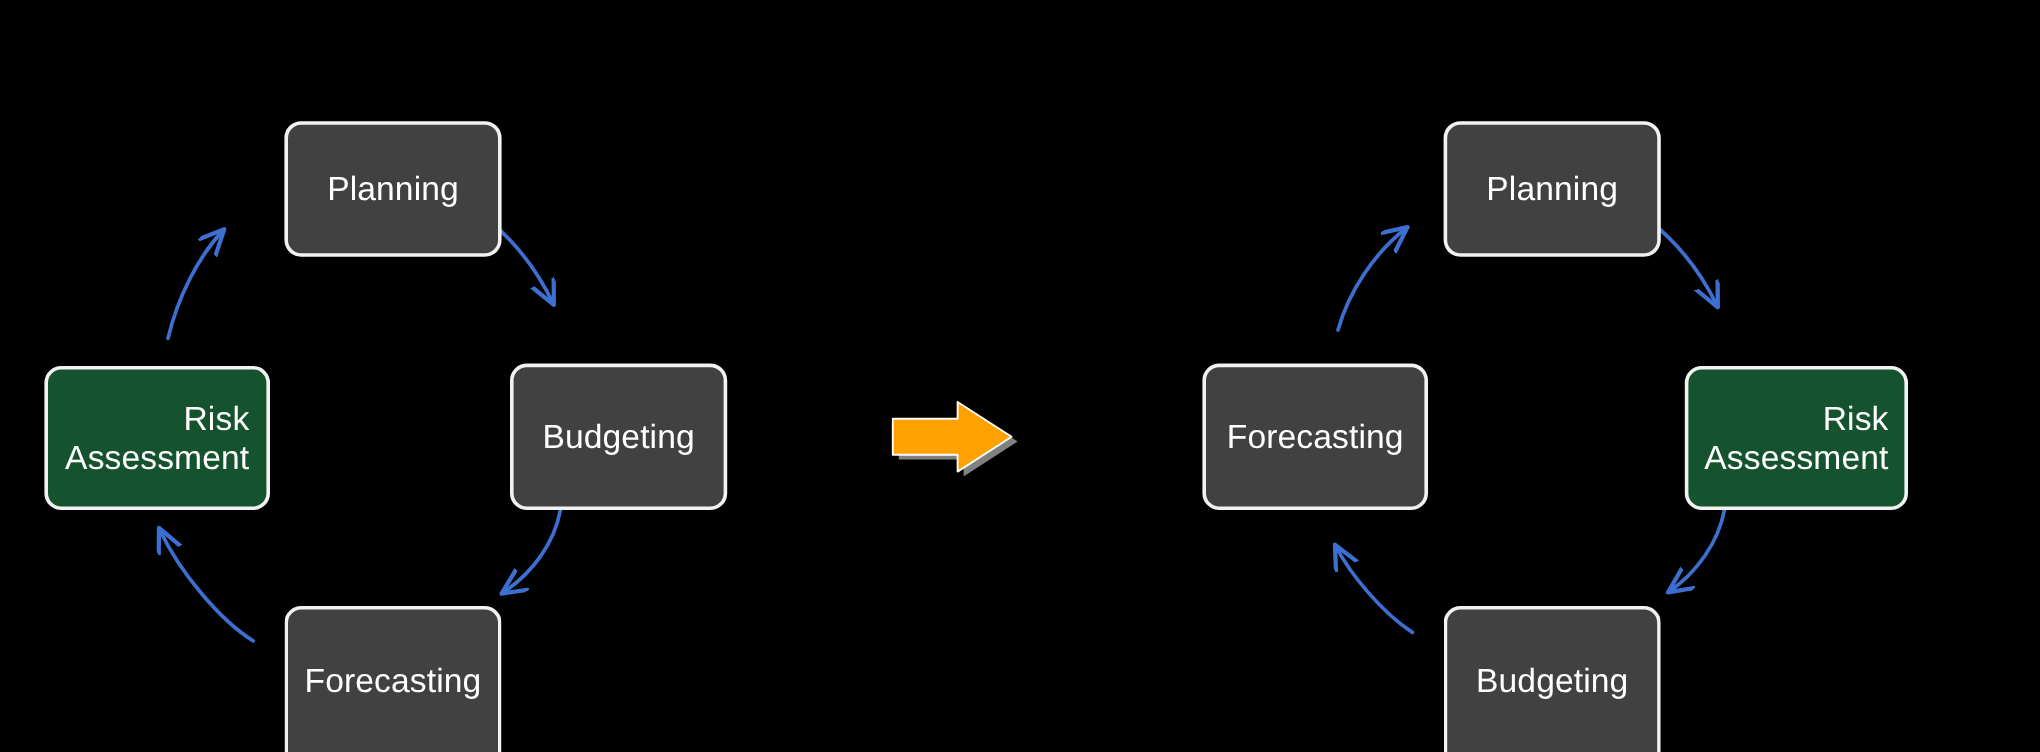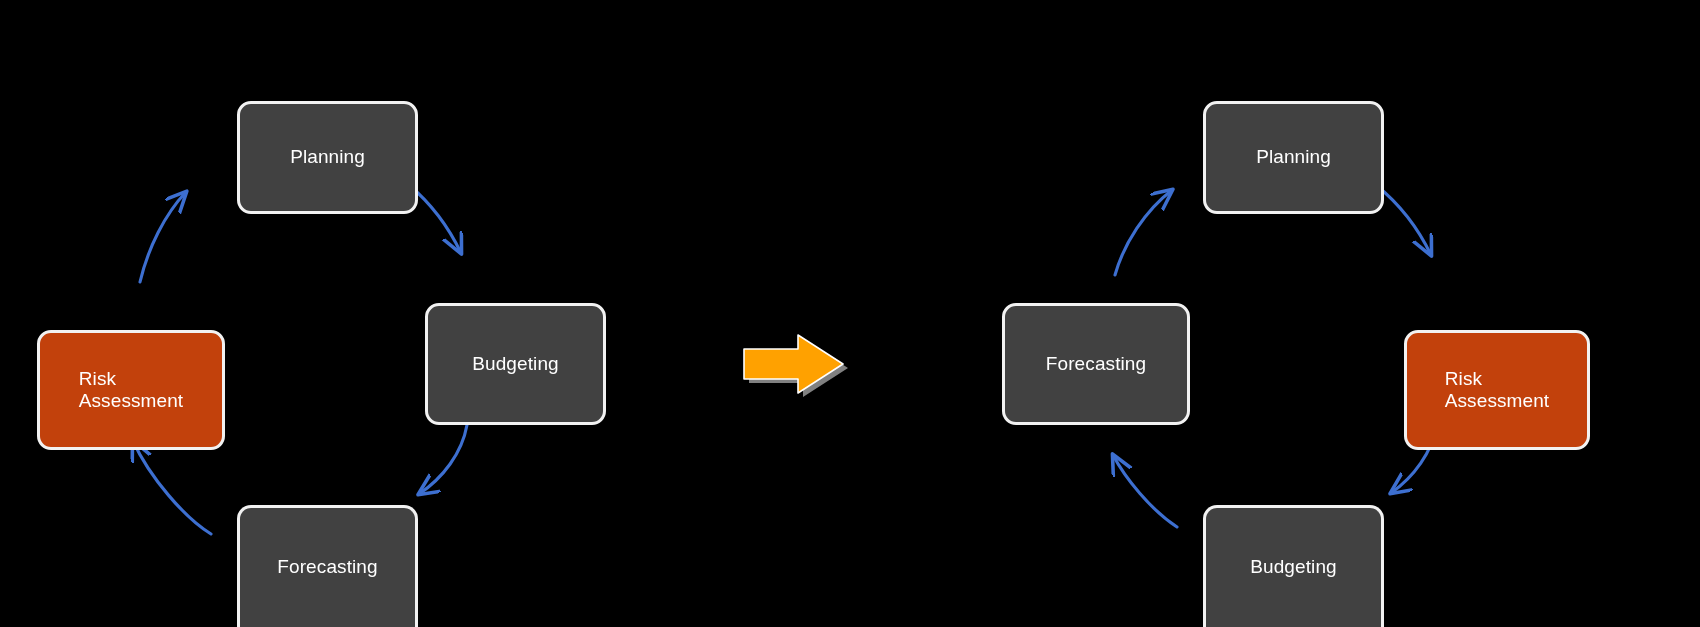--- a/index.html
+++ b/index.html
@@ -23,30 +23,30 @@
     height: 627px;
   }
   .node {
     position: absolute;
     box-sizing: border-box;
     border-radius: 14px;
     border: 3px solid #f2f2f2;
     display: flex;
     align-items: center;
     justify-content: center;
-    text-align: left;
+    text-align: right;
     color: #ffffff;
-    font-size: 19px;
+    font-size: 28px;
     line-height: 1.18;
     letter-spacing: 0.1px;
     font-weight: 400;
     user-select: none;
   }
   .node.dark  { background: #414141; }
-  .node.accent{ background: #c2410c; margin-top: 25px; }
+  .node.accent{ background: #14532d; }
   .node .label { display: block; padding: 0 6px; }
 
   .edge-layer {
     position: absolute;
     left: 0;
     top: 0;
     width: 1700px;
     height: 627px;
     pointer-events: none;
   }

